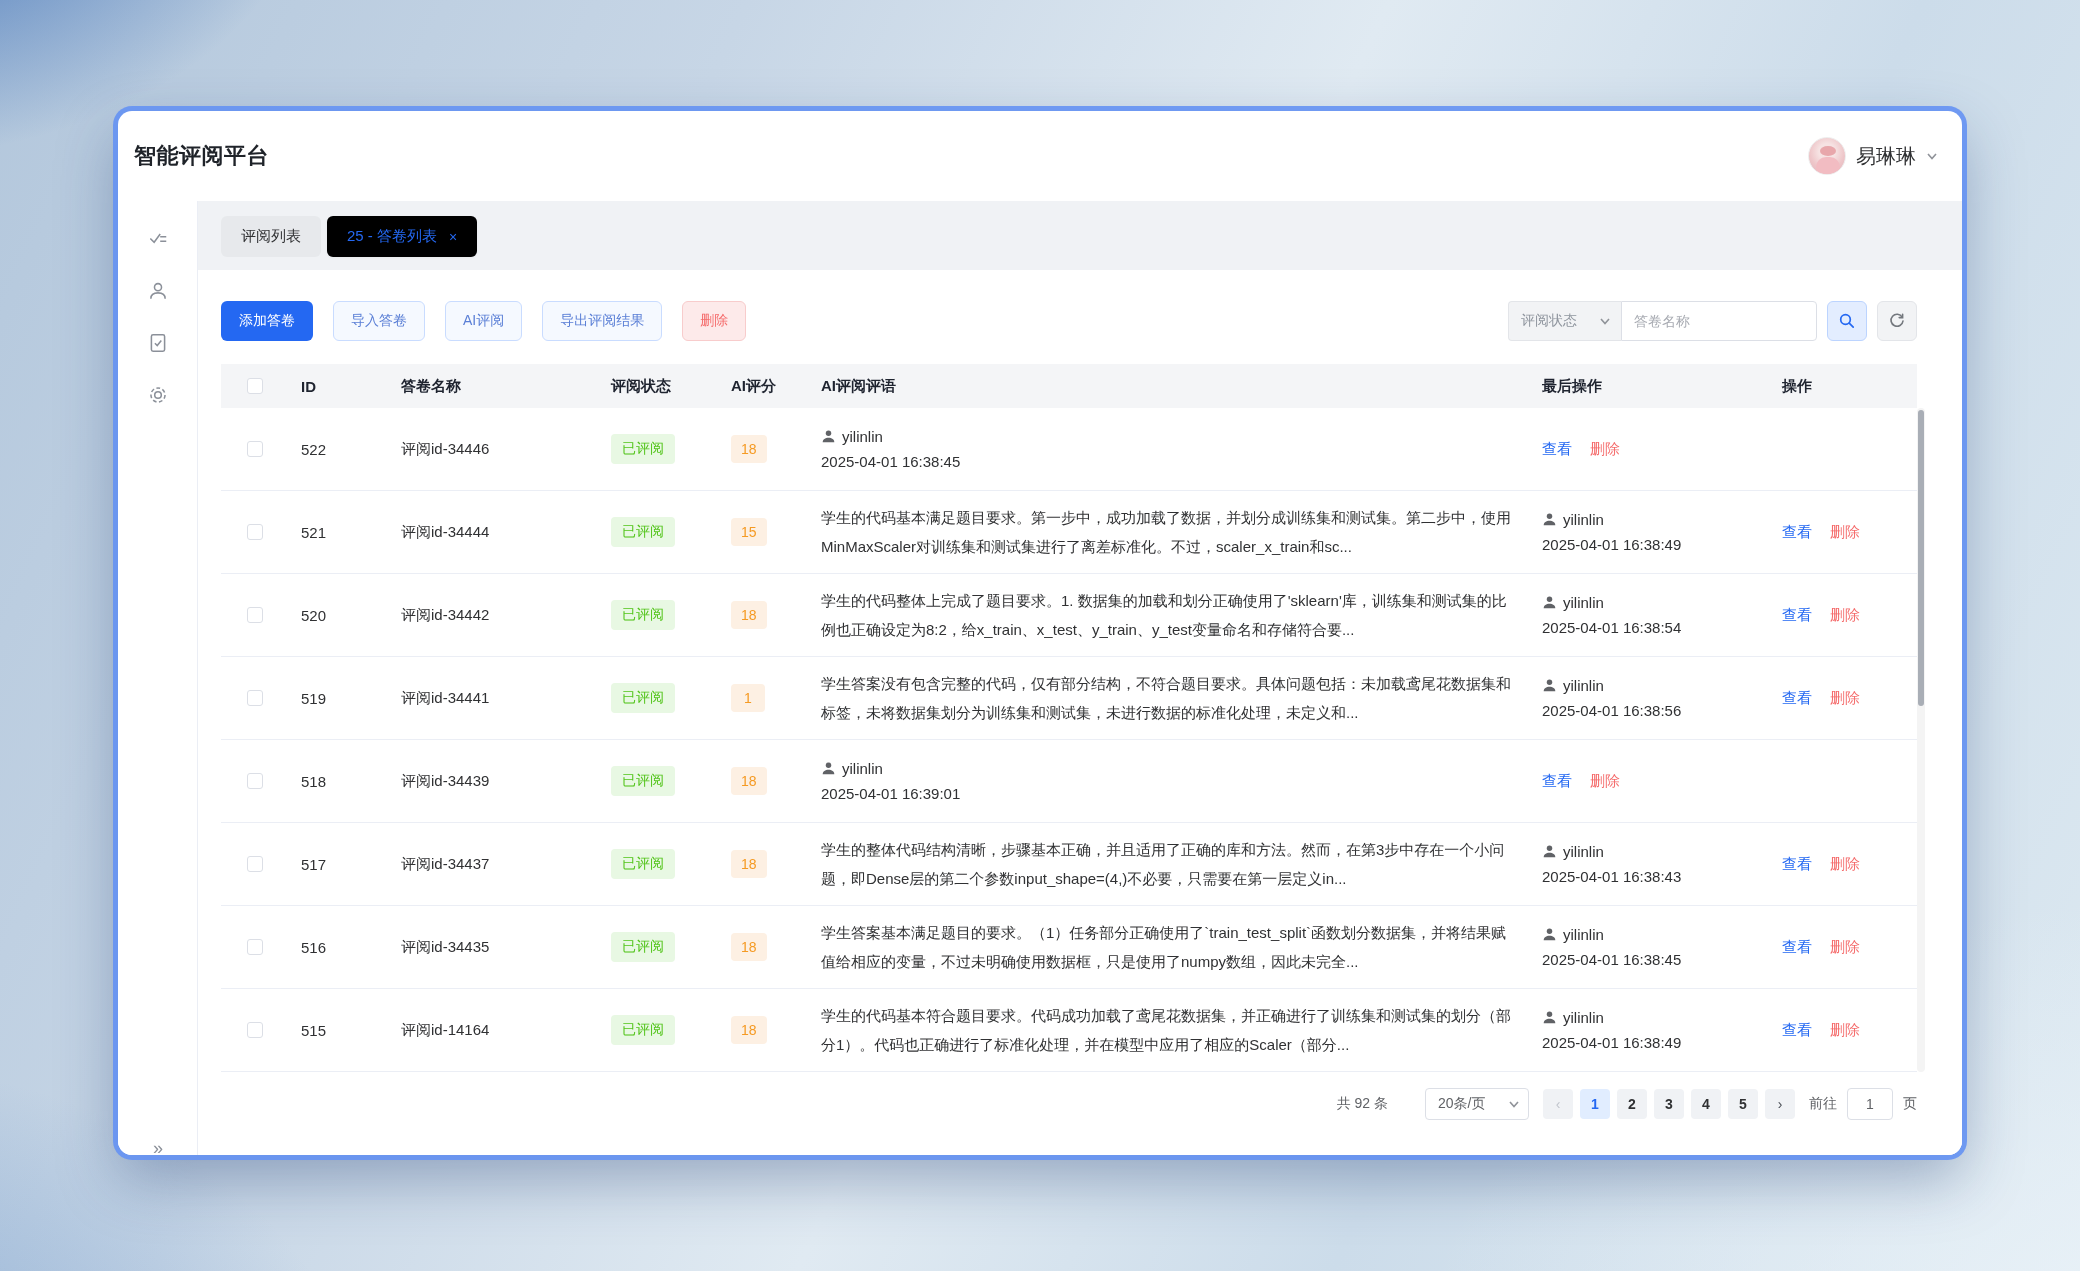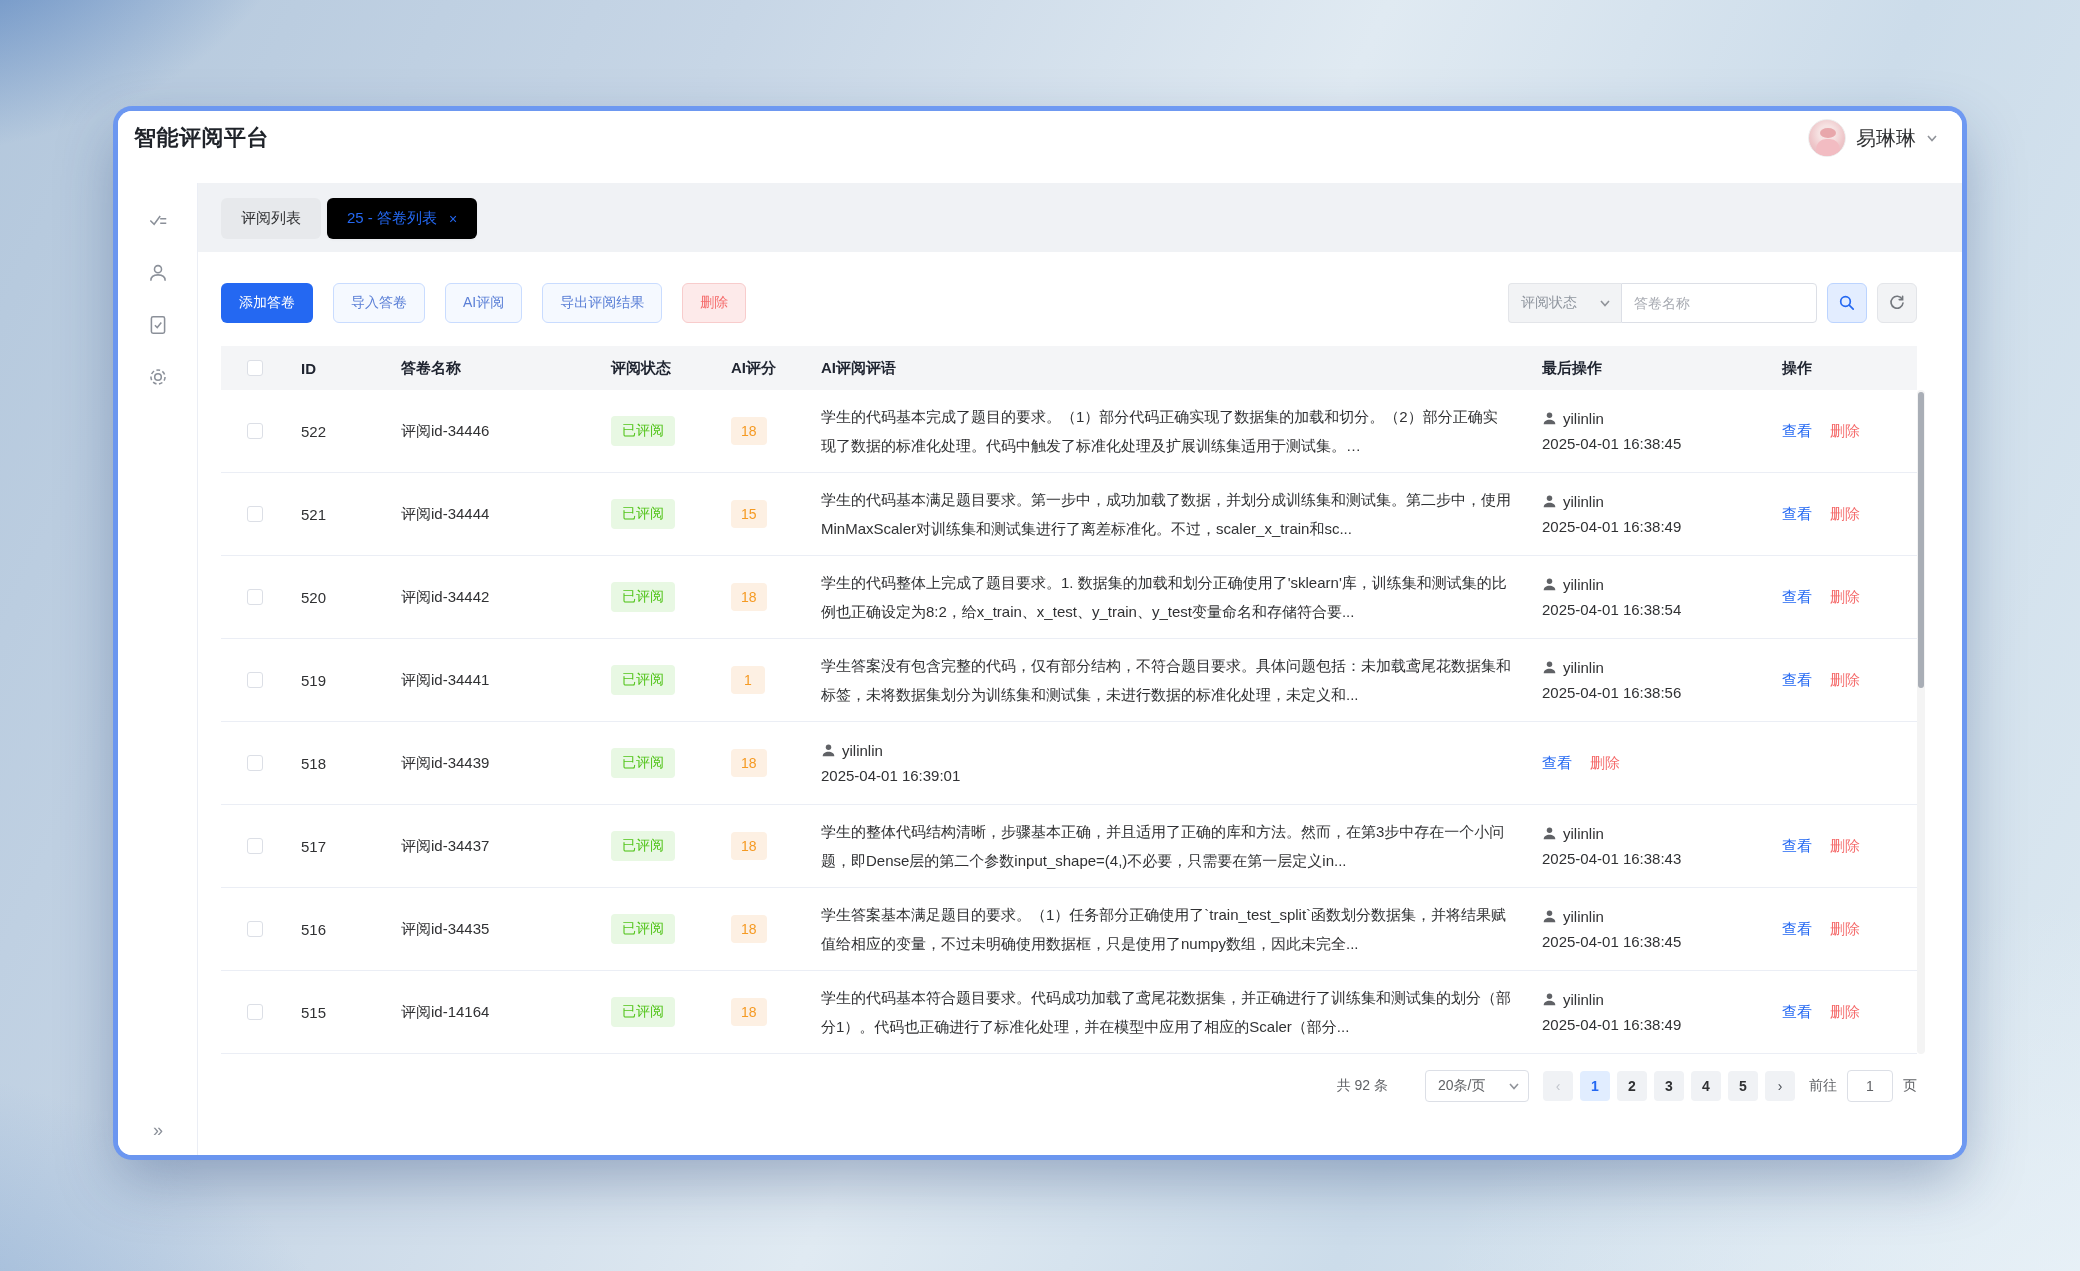--- a/index.html
+++ b/index.html
@@ -18,21 +18,21 @@
   }
   .window {
     position:absolute; left:118px; top:111px; width:1844px; height:1044px;
     background:#fff; border-radius:14px;
     box-shadow:0 0 0 5px rgba(101,146,243,.9), 0 24px 60px rgba(25,55,110,.35);
     overflow:hidden;
   }
   
   .win-header {
     height:72px; display:flex; align-items:center; justify-content:space-between;
-    padding:0 24px 18px 16px; background:#fff;
+    padding:0 24px 18px 16px; background:#fff;margin-top:18px;
   }
   .app-title { font-size:22px; font-weight:700; color:#1f2329; letter-spacing:.5px; }
   .user-area { display:flex; align-items:center; gap:10px; cursor:pointer; }
   .avatar {
     width:38px; height:38px; border-radius:50%;
     background:radial-gradient(circle at 50% 38%, #f6e3e3 0 28%, #eec6c9 60%, #dfb3ba 100%);
     position:relative; overflow:hidden; border:1px solid #eee;
   }
   .avatar::after{ content:""; position:absolute; left:11px; top:8px; width:16px; height:10px; border-radius:50%; background:#e8a7ab; }
   .avatar::before{ content:""; position:absolute; left:7px; top:19px; width:24px; height:18px; border-radius:10px 10px 0 0; background:#f2bcc2; }
@@ -256,21 +256,20 @@
             </div>
             <div id="tbody">
                 <div class="trow">
                   <div class="td c-check">
                     <span class="checkbox"></span>
                   </div>
                   <div class="td">522</div>
                   <div class="td">评阅id-34446</div>
                   <div class="td"><span class="badge-status">已评阅</span></div>
                   <div class="td"><span class="badge-score">18</span></div>
-                  <div class="td c-comment">学生的代码基本完成了题目的要求。（1）部分代码正确实现了数据集的加载和切分。（2）部分正确实现了数据的标准化处理。代码中触发了标准化处理及扩展训练集适用于测试集。…</div>
                   <div class="td">
                     <div class="op-user">
                       <svg viewBox="0 0 16 16">
                         <circle cx="8" cy="4.6" r="2.9"></circle>
                         <path d="M1.8 14c0-3.2 2.8-4.8 6.2-4.8s6.2 1.6 6.2 4.8z"></path>
                       </svg>
                       <span>yilinlin</span>
                     </div>
                     <div class="op-time">2025-04-01 16:38:45</div>
                   </div>

